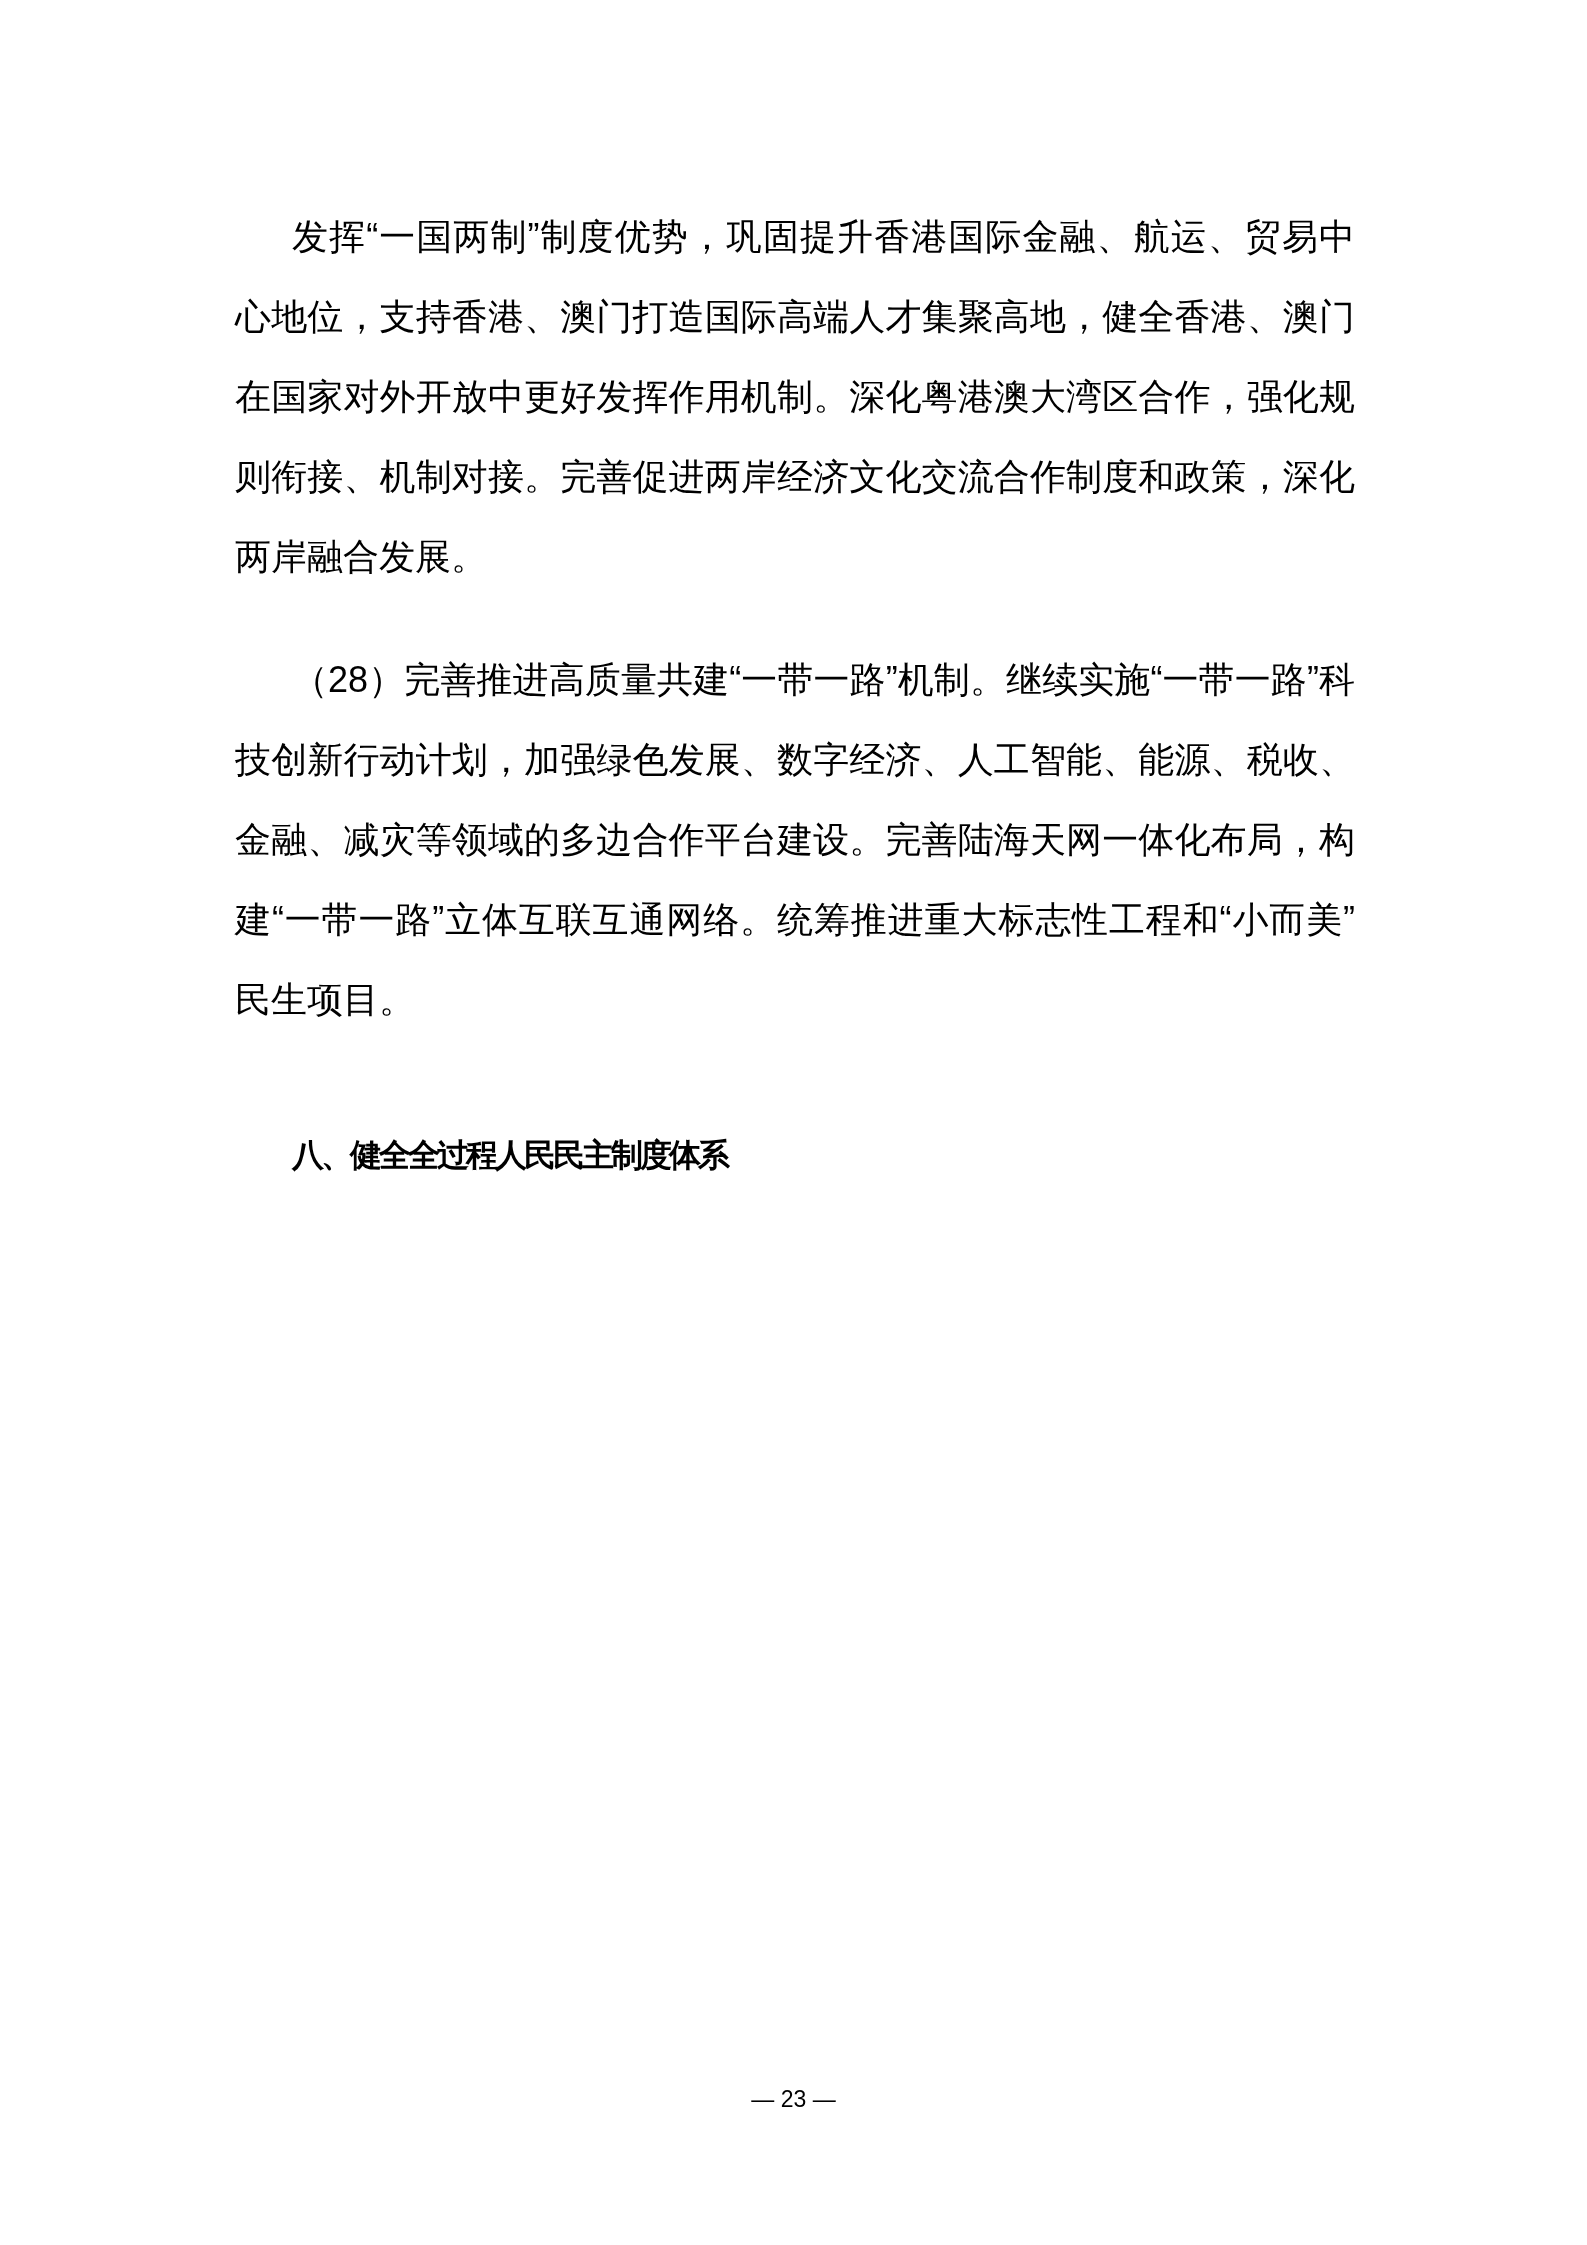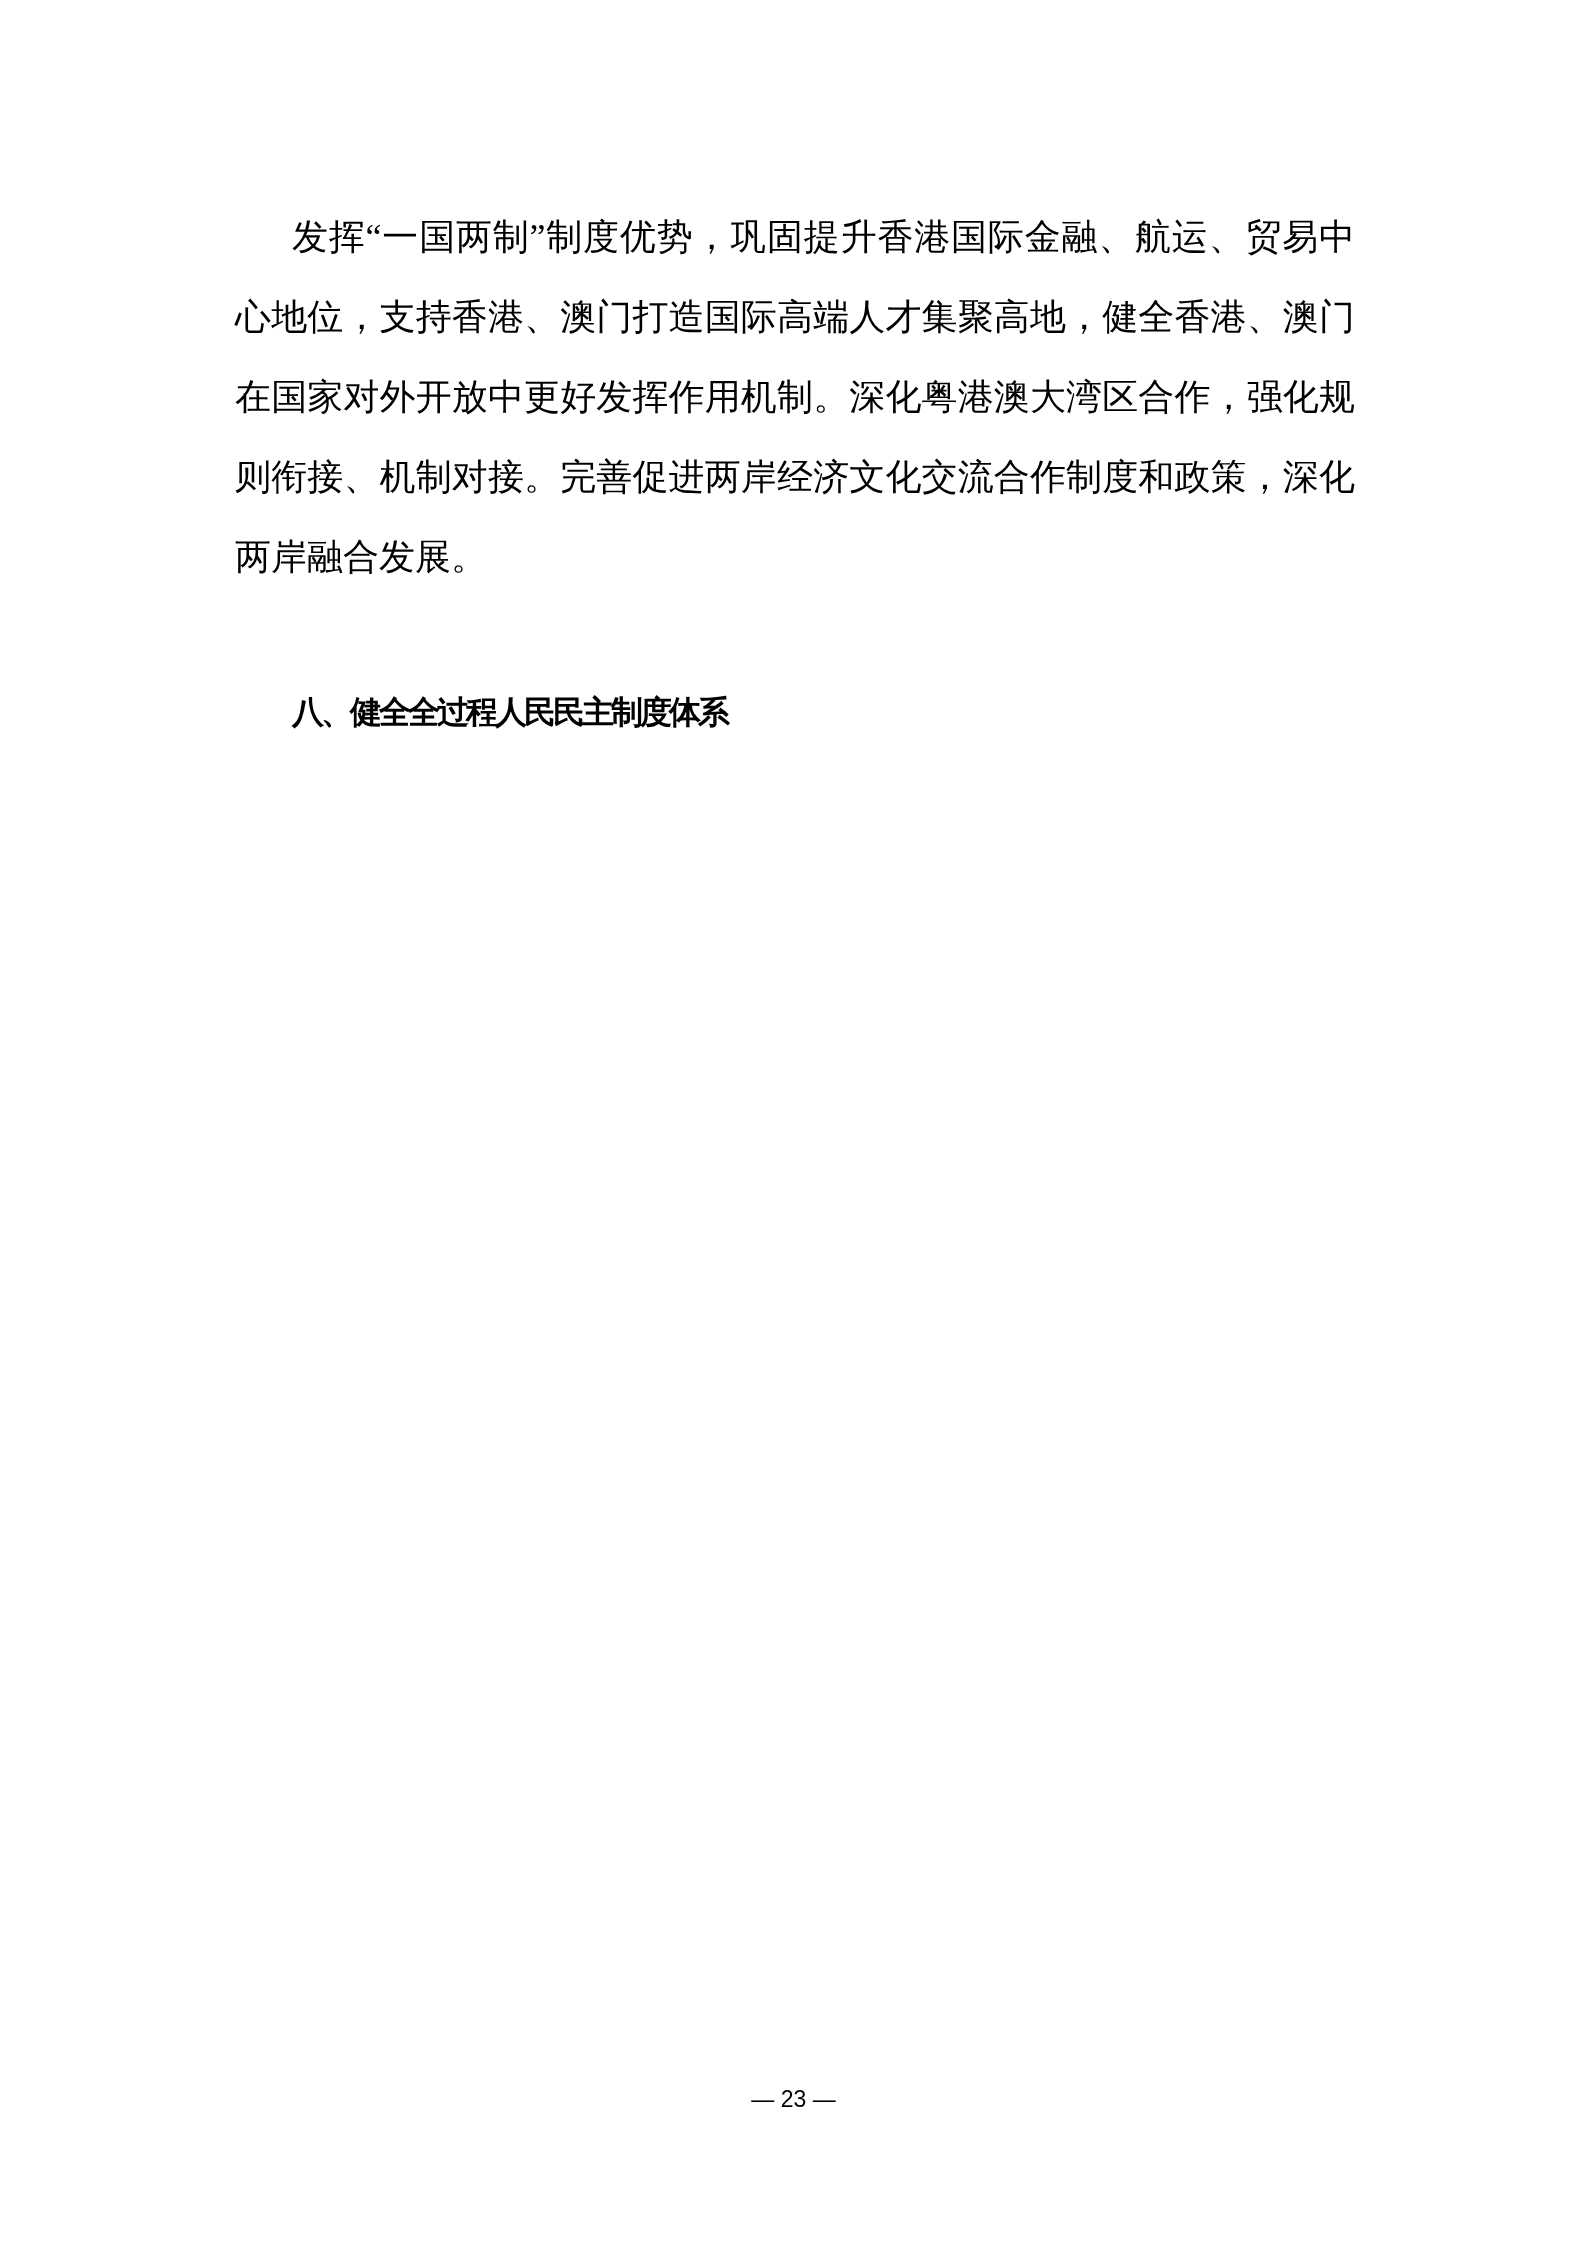--- a/index.html
+++ b/index.html
@@ -23,21 +23,20 @@
     width: 1120px;
   }
   p.body-para {
     margin: 0 0 43px 0;
     font-size: 36px;
     line-height: 80px;
     text-indent: 57px;
     text-align: justify;
     letter-spacing: 0;
     color: #000000;
-    font-family: Liberation Serif, serif;
   }
   h2.section-heading {
     margin: 75px 0 52px 0;
     font-size: 32px;
     font-weight: bold;
     line-height: 80px;
     text-indent: 57px;
     letter-spacing: -3px;
     color: #000000;
   }
@@ -51,18 +50,19 @@
     line-height: 34px;
     color: #000000;
   }
 </style>
 </head>
 <body>
 
 <div class="page">
   <main class="content">
     <p class="body-para">发挥“一国两制”制度优势，巩固提升香港国际金融、航运、贸易中心地位，支持香港、澳门打造国际高端人才集聚高地，健全香港、澳门在国家对外开放中更好发挥作用机制。深化粤港澳大湾区合作，强化规则衔接、机制对接。完善促进两岸经济文化交流合作制度和政策，深化两岸融合发展。</p>
+    <p class="body-para">（28）完善推进高质量共建“一带一路”机制。继续实施“一带一路”科技创新行动计划，加强绿色发展、数字经济、人工智能、能源、税收、金融、减灾等领域的多边合作平台建设。完善陆海天网一体化布局，构建“一带一路”立体互联互通网络。统筹推进重大标志性工程和“小而美”民生项目。</p>
     <h2 class="section-heading">八、健全全过程人民民主制度体系</h2>
   </main>
   <footer class="page-footer">
     <span>— 23 —</span>
   </footer>
 </div>
 
 </body></html>

